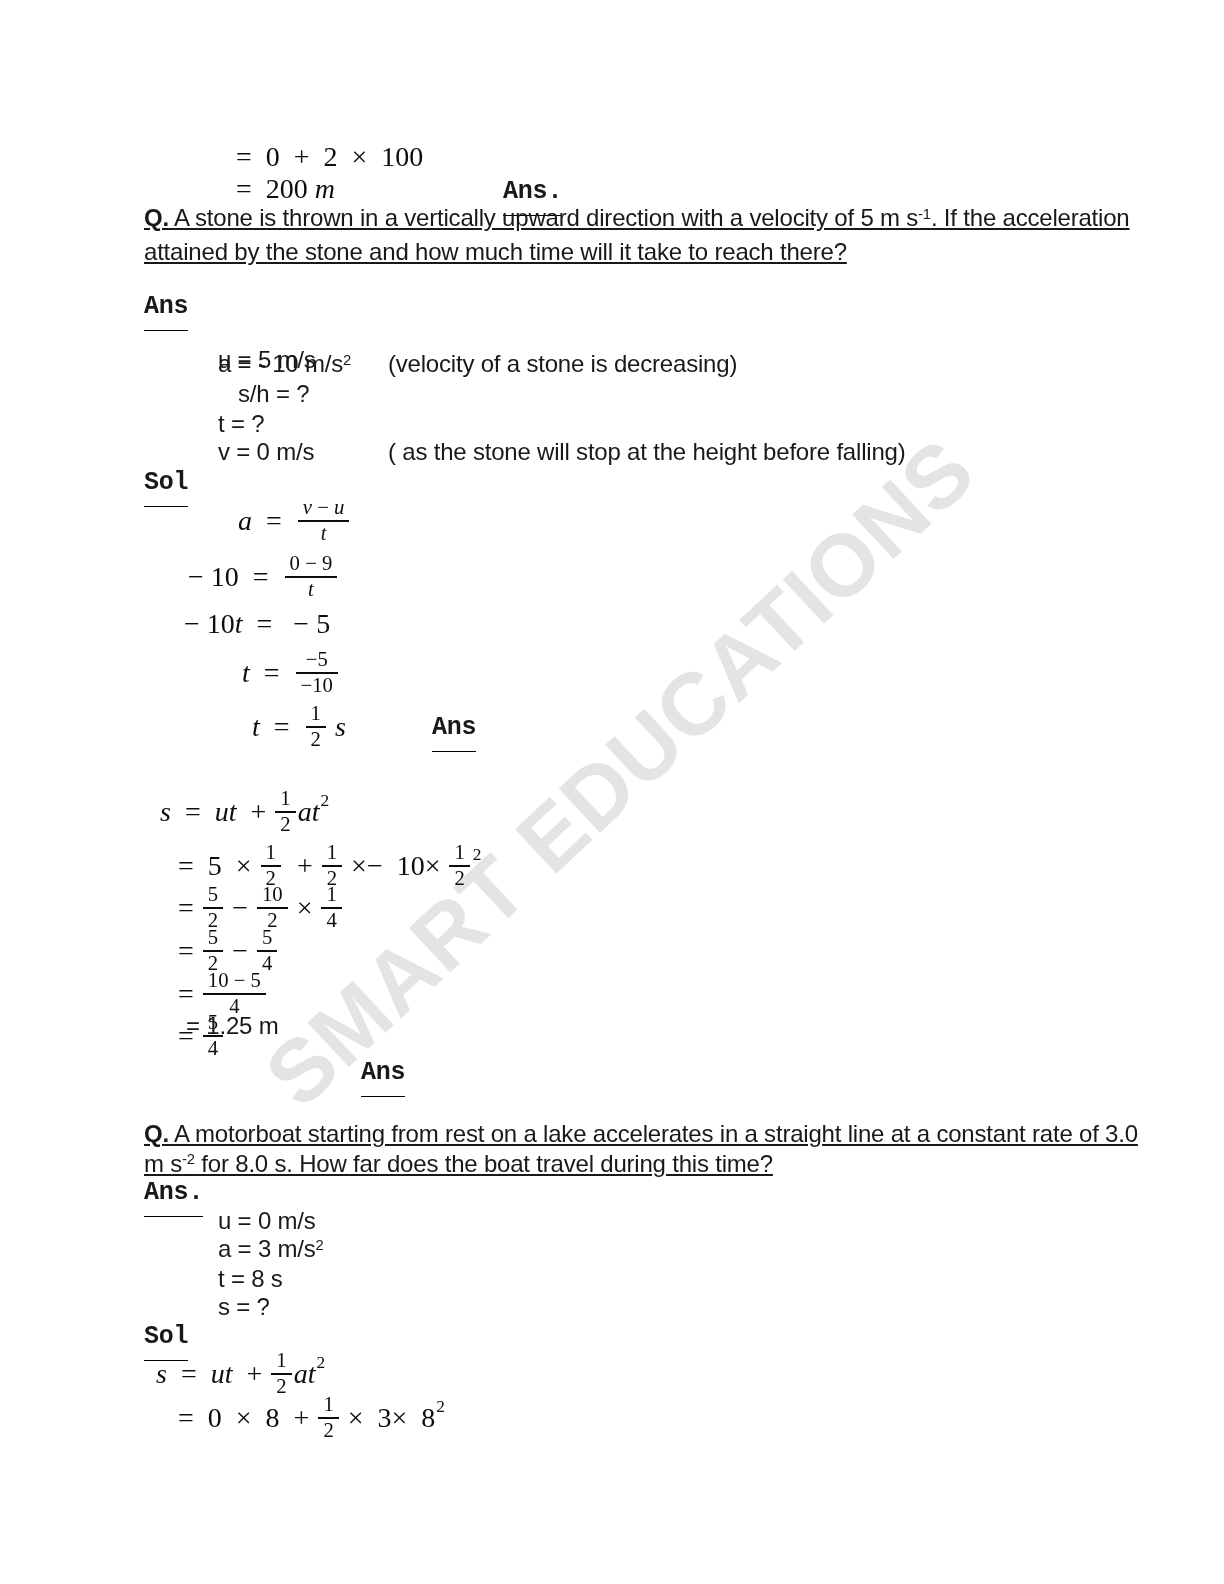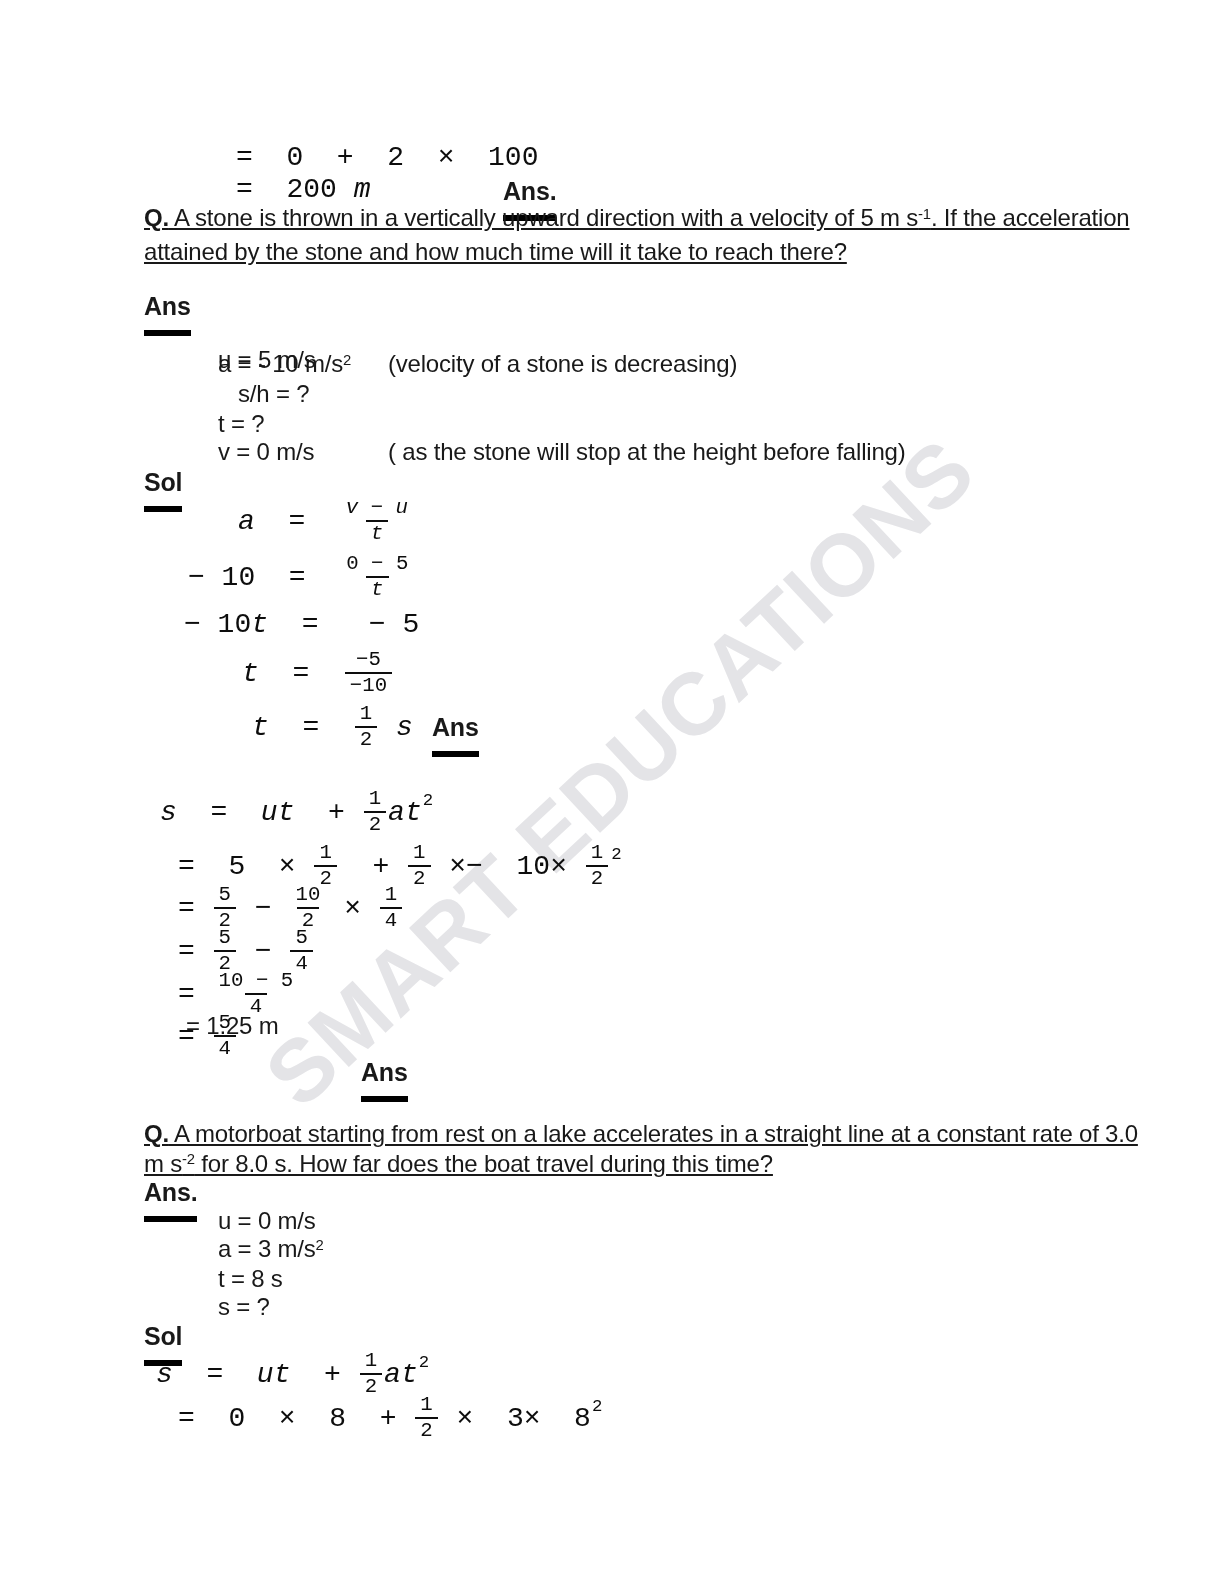--- a/index.html
+++ b/index.html
@@ -18,38 +18,39 @@
     font-size:88px;letter-spacing:1px;color:#e4e4e7;
     user-select:none;pointer-events:none;z-index:0;
   }
   .content{position:absolute;inset:0;z-index:1;}
   
   .para{font-size:24px;line-height:29.5px;letter-spacing:-0.2px;}
   .pline{white-space:nowrap;text-decoration:underline;}
   .body-line{font-size:24px;letter-spacing:-0.2px;white-space:nowrap;}
   .label{
     font-size:25px;font-weight:bold;letter-spacing:-0.2px;
-    border-bottom:6px solid #000000;padding-bottom:9px;display:inline-block;
+    border-bottom:1px solid #000000;padding-bottom:9px;display:inline-block;
     white-space:nowrap;
+    font-family:Liberation Mono, monospace;
   }
   .given{font-size:24px;letter-spacing:-0.2px;white-space:nowrap;}
   .given .note{position:absolute;left:170px;top:0;white-space:nowrap;}
   
   .eq{
-    font-family:Liberation Mono, monospace;font-size:28px;color:#0d0d0d;
+    font-family:Liberation Serif, serif;font-size:28px;color:#0d0d0d;
     display:flex;align-items:center;height:84px;white-space:pre;
   }
   .eq-top{height:40px;}
   .eq span{white-space:pre;}
   .tk-it{font-style:italic;}
   .tk-b{font-weight:bold;}
   .tk-sup{font-size:0.62em;position:relative;top:-0.65em;margin-left:1px;}
   .para .tk-sup,.given .tk-sup{top:-0.5em;margin-left:0;}
   .frac{
-    display:inline-flex;flex-direction:column;align-items:center;
+    display:inline-flex;flex-direction:column;
     font-size:0.74em;line-height:1.15;margin:0 2px;vertical-align:middle;
   }
   .fnum{display:block;padding:0 5px;text-align:center;}
   .fden{display:block;padding:0 5px;border-top:2px solid #0d0d0d;text-align:center;}
 </style>
 </head>
 <body>
 
 <div class="page">
   <div class="wm" style="color: rgb(228, 228, 231);">SMART EDUCATIONS</div>
@@ -80,21 +81,21 @@
       <span>t = ?</span>
     </div>
     <div class="given abs" style="left:218px;top:438px;">
       <span>v = 0 m/s</span>
       <span class="note">( as the stone will stop at the height before falling)</span>
     </div>
 
     <div class="label abs" style="left:144px;top:468px;">Sol</div>
 
     <div class="eq abs" style="left:238px;top:479px;"><span class="tk-it">a</span><span class="tk-txt">  =  </span><span class="frac"><span class="fnum"><span class="tk-it">v</span><span class="tk-txt"> − </span><span class="tk-it">u</span></span><span class="fden"><span class="tk-it">t</span></span></span></div>
-    <div class="eq abs" style="left:188px;top:535px;"><span class="tk-txt">− 10  =  </span><span class="frac"><span class="fnum"><span class="tk-txt">0 − 5</span></span><span class="fden"><span class="tk-it">t</span></span></span></div>
+    <div class="eq abs" style="left:188px;top:535px;"><span class="tk-txt">− 10  =  </span><span class="frac"><span class="fnum"><span class="tk-txt">0 − 9</span></span><span class="fden"><span class="tk-it">t</span></span></span></div>
     <div class="eq abs" style="left:184px;top:582px;"><span class="tk-txt">− 10</span><span class="tk-it">t</span><span class="tk-txt">  =   − 5</span></div>
     <div class="eq abs" style="left:242px;top:631px;"><span class="tk-it">t</span><span class="tk-txt">  =  </span><span class="frac"><span class="fnum"><span class="tk-txt">−5</span></span><span class="fden"><span class="tk-txt">−10</span></span></span></div>
     <div class="eq abs" style="left:252px;top:685px;"><span class="tk-it">t</span><span class="tk-txt">  =  </span><span class="frac"><span class="fnum"><span class="tk-txt">1</span></span><span class="fden"><span class="tk-txt">2</span></span></span><span class="tk-txt"> </span><span class="tk-it">s</span></div>
     <div class="label abs" style="left:432px;top:713px;">Ans</div>
 
     <div class="eq abs" style="left:160px;top:770px;"><span class="tk-it">s</span><span class="tk-txt">  =  </span><span class="tk-it">ut</span><span class="tk-txt">  + </span><span class="frac"><span class="fnum"><span class="tk-txt">1</span></span><span class="fden"><span class="tk-txt">2</span></span></span><span class="tk-it">at</span><span class="tk-sup">2</span></div>
     <div class="eq abs" style="left:178px;top:824px;"><span class="tk-txt">=  5  × </span><span class="frac"><span class="fnum"><span class="tk-txt">1</span></span><span class="fden"><span class="tk-txt">2</span></span></span><span class="tk-txt">  + </span><span class="frac"><span class="fnum"><span class="tk-txt">1</span></span><span class="fden"><span class="tk-txt">2</span></span></span><span class="tk-txt"> ×−  10× </span><span class="frac"><span class="fnum"><span class="tk-txt">1</span></span><span class="fden"><span class="tk-txt">2</span></span></span><span class="tk-sup">2</span></div>
     <div class="eq abs" style="left:178px;top:866px;"><span class="tk-txt">= </span><span class="frac"><span class="fnum"><span class="tk-txt">5</span></span><span class="fden"><span class="tk-txt">2</span></span></span><span class="tk-txt"> − </span><span class="frac"><span class="fnum"><span class="tk-txt">10</span></span><span class="fden"><span class="tk-txt">2</span></span></span><span class="tk-txt"> × </span><span class="frac"><span class="fnum"><span class="tk-txt">1</span></span><span class="fden"><span class="tk-txt">4</span></span></span></div>
     <div class="eq abs" style="left:178px;top:909px;"><span class="tk-txt">= </span><span class="frac"><span class="fnum"><span class="tk-txt">5</span></span><span class="fden"><span class="tk-txt">2</span></span></span><span class="tk-txt"> − </span><span class="frac"><span class="fnum"><span class="tk-txt">5</span></span><span class="fden"><span class="tk-txt">4</span></span></span></div>
     <div class="eq abs" style="left:178px;top:952px;"><span class="tk-txt">= </span><span class="frac"><span class="fnum"><span class="tk-txt">10 − 5</span></span><span class="fden"><span class="tk-txt">4</span></span></span></div>

